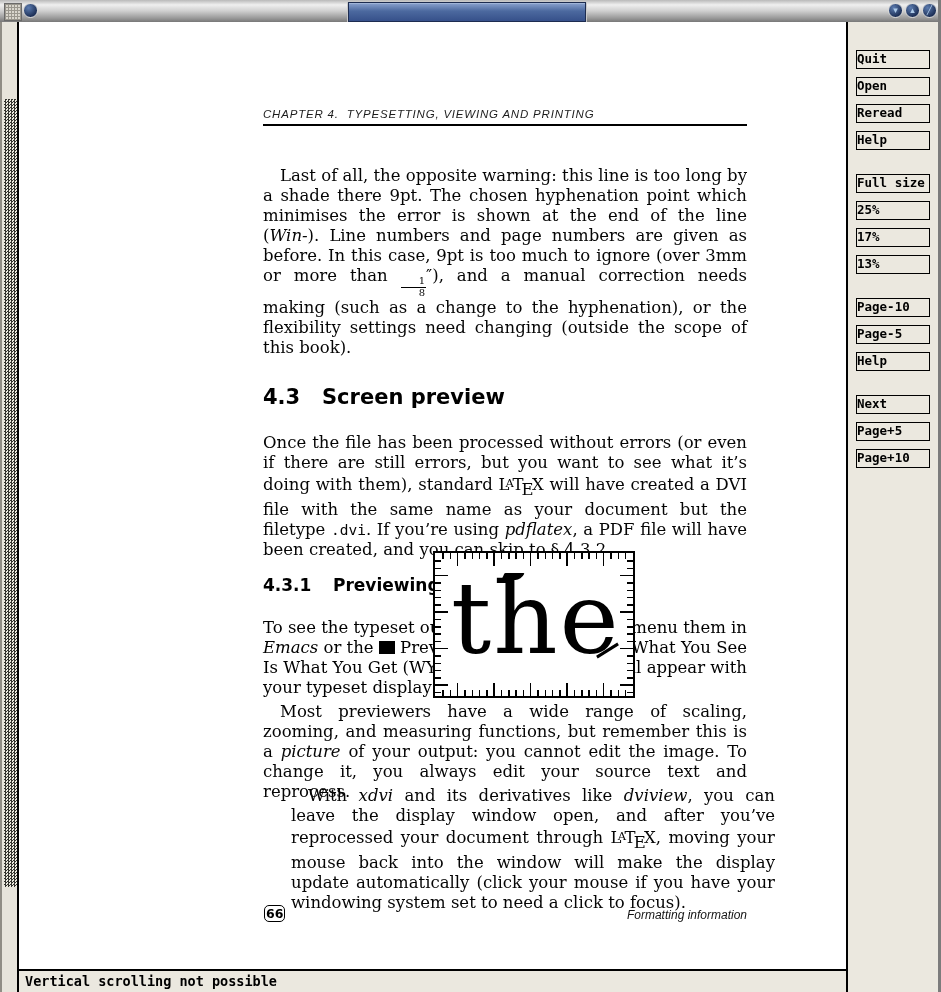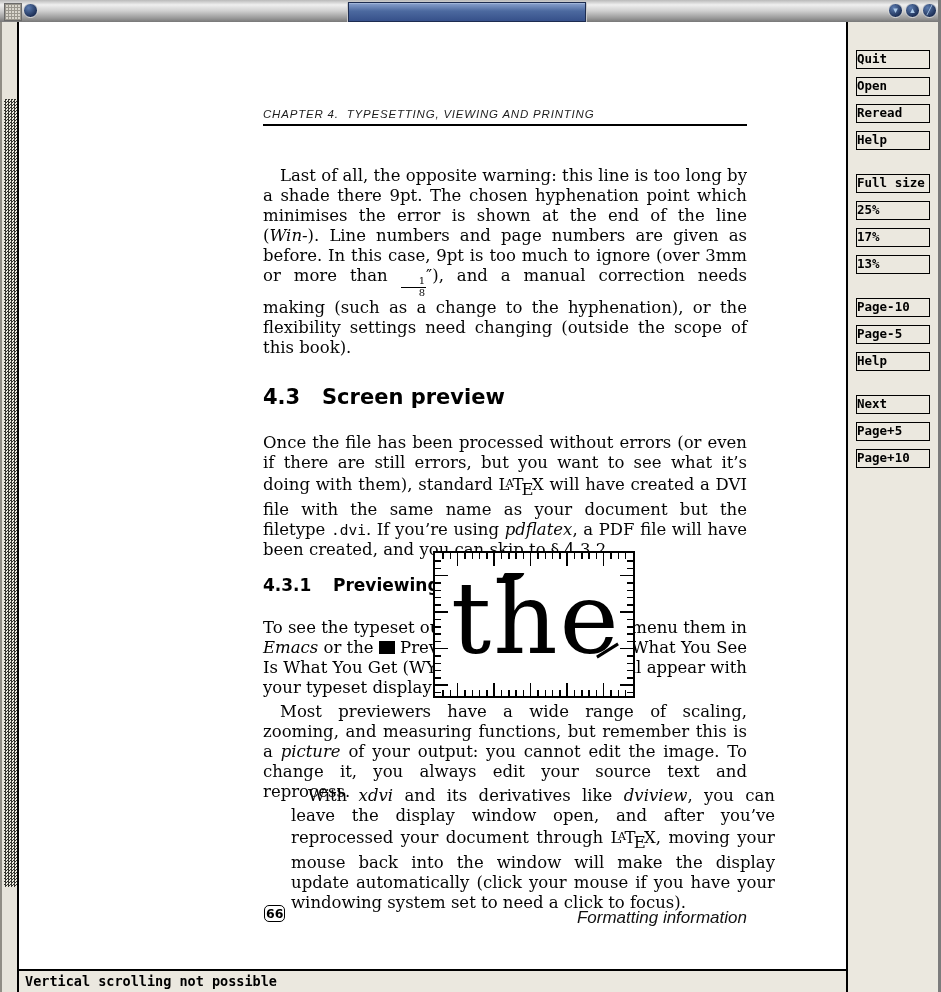--- a/index.html
+++ b/index.html
@@ -56,21 +56,21 @@
   .latex{white-space:nowrap;}
   .latex .lA{font-size:70%;vertical-align:0.28em;margin-left:-0.34em;margin-right:-0.12em;}
   .latex .lE{vertical-align:-0.27em;margin-left:-0.12em;margin-right:-0.1em;}
   .frac{display:inline-flex;flex-direction:column;align-items:center;font-size:10px;
     line-height:1.05;vertical-align:-3px;}
   .frac .fnum{border-bottom:1px solid #000;padding:0 1px;}
   
   .pagefooter{position:absolute;left:244px;top:883px;width:484px;height:20px;}
   .pagenum{position:absolute;left:1px;top:0;border:1.5px solid #000;border-radius:5px;
     padding:0 1px;font-weight:bold;font-size:12.5px;line-height:15px;font-family:"DejaVu Sans",sans-serif;}
-  .footright{position:absolute;right:0;top:3px;font-style:italic;font-size:17px;color:#111;}
+  .footright{position:absolute;right:0;top:3px;font-style:italic;font-size:12px;color:#111;}
   
   .magnifier{position:absolute;left:414px;top:529px;width:202px;height:147px;
     background:#fff;border:2px solid #000;box-sizing:border-box;z-index:5;}
   .magword{position:absolute;left:16px;top:-14px;font-family:"DejaVu Serif",serif;
     font-size:100px;letter-spacing:2px;color:#000;line-height:1.6;}
   .tick{position:absolute;background:#000;}
   .deco-blob{position:absolute;left:68px;top:20px;width:20px;height:7px;background:#000;
     border-radius:1px 1px 6px 2px;transform:skewX(-24deg);}
   .deco-check{position:absolute;left:160px;top:96px;width:25px;height:3px;background:#000;
     transform:rotate(-32deg);}

